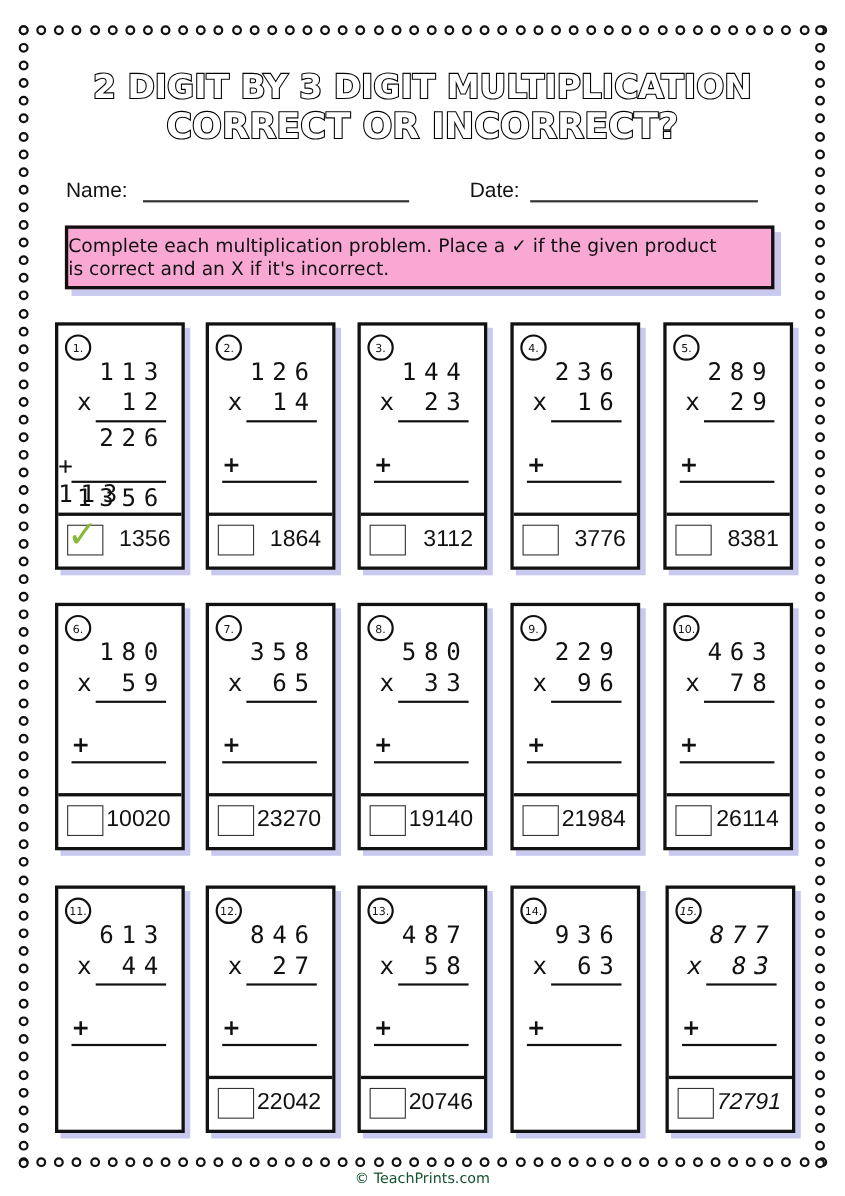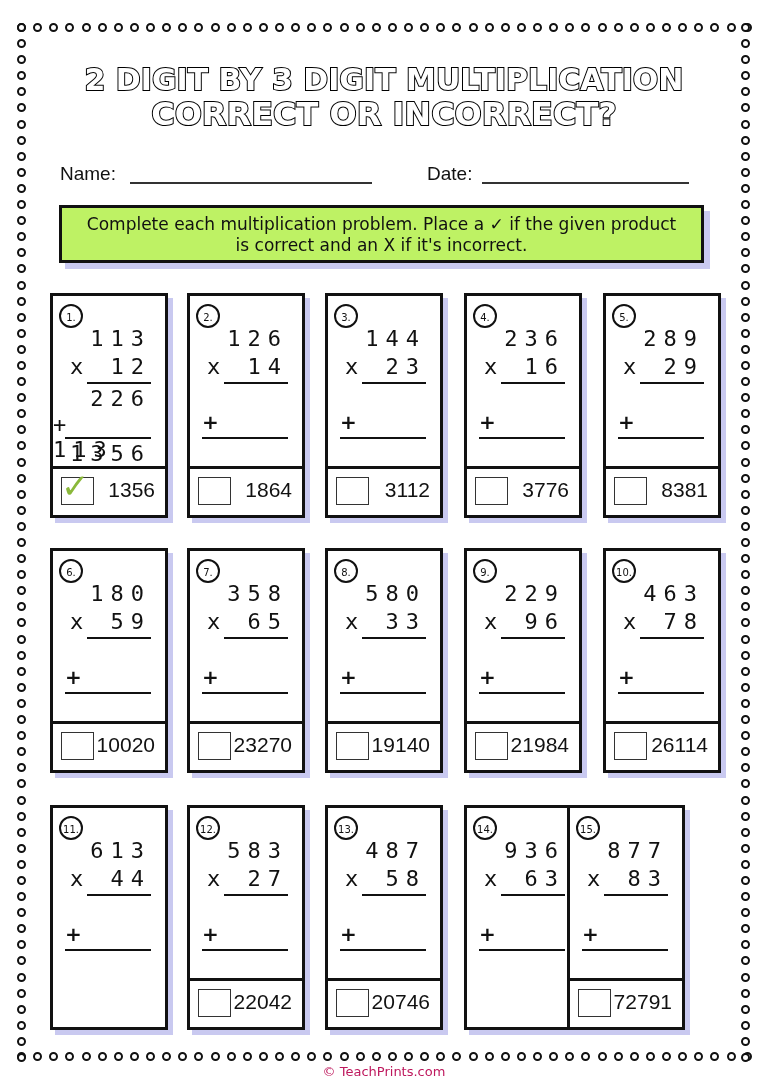--- a/index.html
+++ b/index.html
@@ -9,44 +9,44 @@
   .dots-v { position:absolute; width:10px; display:flex; flex-direction:column; justify-content:space-between; }
   .dot { width:5px; height:5px; border:2.5px solid #111; border-radius:50%; box-sizing:content-box; background:#fff; }
   .title { position:absolute; left:0; width:768px; text-align:center;
            font-family:"DejaVu Sans", sans-serif; font-weight:bold;
            color:#fff; -webkit-text-stroke:2px #000; paint-order:stroke fill; letter-spacing:0px; }
   .t1 { top:58px; font-size:30px; line-height:44px; }
   .t2 { top:99px; font-size:32px; line-height:30px; }
   .field { position:absolute; top:163px; font-size:19px; font-family:"Liberation Sans", sans-serif; }
   .field .line { position:absolute; top:19px; height:1.5px; background:#333; }
   .instr { position:absolute; left:59px; top:205px; width:645px; height:58px;
-           border:3px solid #111; background:#bef264;
+           border:3px solid #111; background:#f9a8d4;
            box-shadow:6px 6px 0 #c9c9f0; box-sizing:border-box;
-           text-align:center; font-size:17px; line-height:21px; padding-top:6px;
+           font-size:17px; line-height:21px; padding-top:6px;
            font-family:"DejaVu Sans", sans-serif; }
   .instr .chk { font-weight:bold; }
   .card { position:absolute; width:118px; height:225px; border:3px solid #111; box-sizing:border-box;
           background:#fff; box-shadow:5px 5px 0 #c9c9f0; }
   .card .num { position:absolute; left:6px; top:8px; width:24px; height:24px; border:2px solid #111;
                border-radius:50%; font-size:10px; text-align:center; line-height:24px; box-sizing:border-box; }
   .card .row { position:absolute; right:14px; font-size:22px; letter-spacing:7px; font-family:"DejaVu Sans Mono", monospace; }
   .card .r1 { top:30px; }
   .card .r2 { top:58px; }
   .card .ul { position:absolute; right:14px; top:86px; width:64px; height:2px; background:#111; }
   .card .plus { position:absolute; left:12px; top:114px; font-size:20px; font-weight:bold; }
   .card .ul2 { position:absolute; left:12px; right:14px; top:141px; height:2px; background:#111; }
   .card .pp { position:absolute; right:14px; font-size:22px; letter-spacing:7px; font-family:"DejaVu Sans Mono", monospace; }
   .card .pp1 { top:90px; }
   .card .pp2 { top:116px; }
   .card .pp3 { top:145px; }
   .card .foot { position:absolute; left:0; right:0; bottom:0; height:46px; border-top:3px solid #111; }
   .card .box { position:absolute; left:8px; top:8px; width:33px; height:28px; border:1.5px solid #333; box-sizing:border-box; }
   .card .given { position:absolute; right:10px; top:9px; font-size:21px; font-family:"Liberation Sans", sans-serif; }
   .card .tick { position:absolute; left:8px; top:0px; font-size:34px; line-height:34px; color:#8ab83a; font-weight:bold; }
-  .footer { position:absolute; top:1064px; width:768px; text-align:center; font-size:13px; color:#be185d; }
+  .footer { position:absolute; top:1064px; width:768px; text-align:center; font-size:13px; color:#14532d; }
 </style>
 </head>
 <body>
 
 <div class="dots-h" id="dots-top" style="left:17px; top:23px; width:735px;">
     <div class="dot"></div>
     <div class="dot"></div>
     <div class="dot"></div>
     <div class="dot"></div>
     <div class="dot"></div>
@@ -430,21 +430,21 @@
     <div class="card" style="left: 50px; top: 805px;">
       <div class="num">11.</div>
     <div class="row r1">613</div>
     <div class="row r2">x 44</div>
     <div class="ul"></div>
       <div class="plus">+</div>
       <div class="ul2"></div>
     </div>
     <div class="card" style="left: 187px; top: 805px;">
       <div class="num">12.</div>
-    <div class="row r1">583</div>
+    <div class="row r1">846</div>
     <div class="row r2">x 27</div>
     <div class="ul"></div>
       <div class="plus">+</div>
       <div class="ul2"></div>
       <div class="foot">
       <div class="box"></div>
 
       <div class="given">22042</div>
     </div>
     </div>
@@ -462,21 +462,21 @@
     </div>
     </div>
     <div class="card" style="left: 464px; top: 805px;">
       <div class="num">14.</div>
     <div class="row r1">936</div>
     <div class="row r2">x 63</div>
     <div class="ul"></div>
       <div class="plus">+</div>
       <div class="ul2"></div>
     </div>
-    <div class="card" style="left: 567px; top: 805px;">
+    <div class="card" style="left: 605px; top: 805px; font-style: italic;">
       <div class="num">15.</div>
     <div class="row r1">877</div>
     <div class="row r2">x 83</div>
     <div class="ul"></div>
       <div class="plus">+</div>
       <div class="ul2"></div>
       <div class="foot">
       <div class="box"></div>
 
       <div class="given">72791</div>

